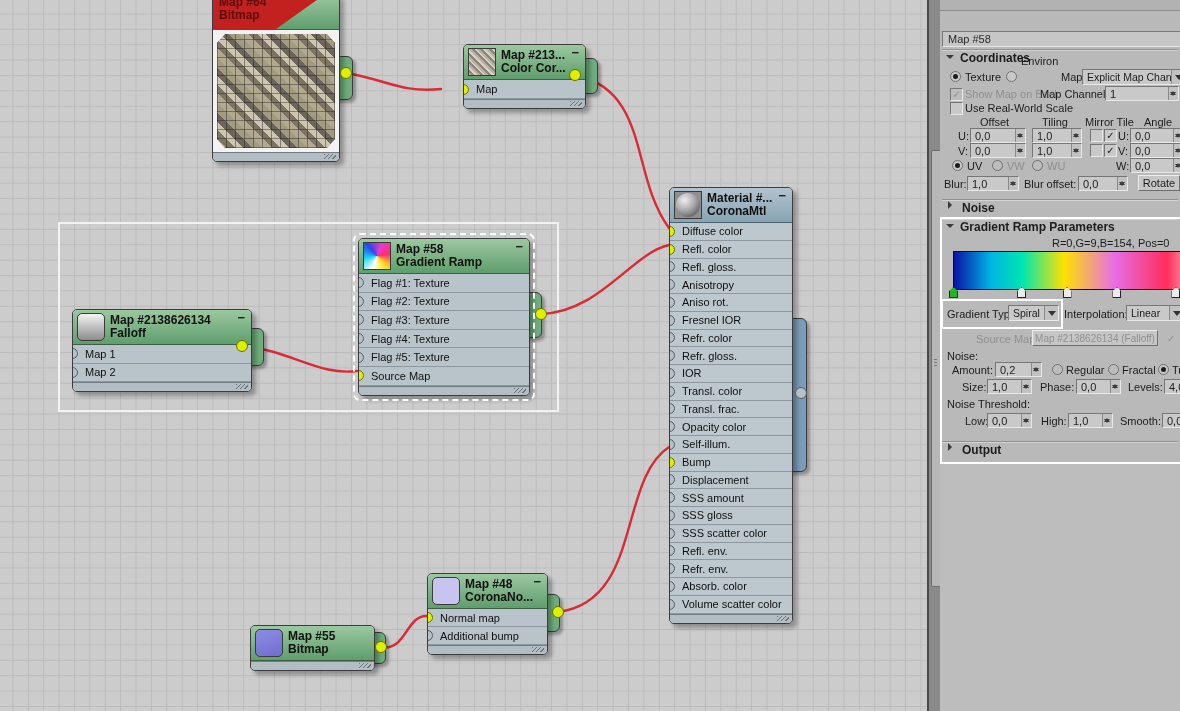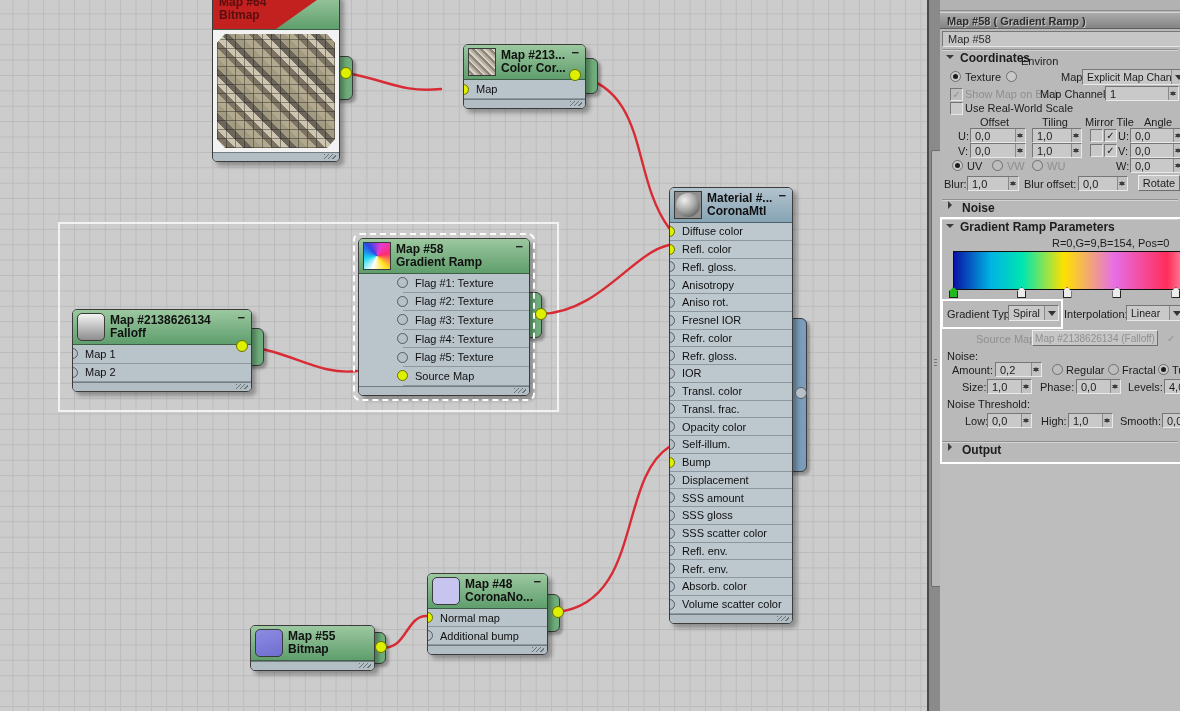--- a/index.html
+++ b/index.html
@@ -20,21 +20,21 @@
     box-shadow:4px 4px 4px rgba(0,0,0,.3);background:#bac4cb;}
   .nhead{position:relative;display:flex;align-items:center;gap:5px;padding:3px 4px;
     background:linear-gradient(#9cc8a0,#5f9e6d);border-bottom:1px solid #3e5e46;}
   .node.material .nhead{background:linear-gradient(#b2c3ce,#87a4b4);border-bottom:1px solid #4a616e;}
   .nthumb{width:26px;height:26px;border:1px solid #3a3a3a;flex:0 0 auto;}
   .ntitles{font-weight:bold;color:#101010;line-height:13px;font-size:12px;white-space:nowrap;}
   .nmin{position:absolute;right:6px;top:2px;font-weight:bold;color:#1d1d1d;font-size:13px;line-height:12px;}
   .slots{display:block;}
   .slot{position:relative;display:flex;align-items:center;background:#b9c3ca;border-bottom:1px solid #8e979e;}
   .node.material .slot{height:16.75px;background:#bcc7ce;}
-  .node.gradientramp .slot{height:17.6px;margin-left:44px;}
+  .node.gradientramp .slot{height:17.6px;}
   .node.falloff .slot{height:17.5px;}
   .node.colorcorrection .slot{height:18px;}
   .node.coronanormal .slot{height:17px;}
   .sdot{width:11px;height:11px;border-radius:50%;background:#b7c0c7;border:1.5px solid #545b63;
     margin-left:-6px;flex:0 0 auto;box-sizing:border-box;}
   .sdot.on{background:#dcf000;border-color:#6b7000;}
   .slabel{padding-left:7px;color:#101010;white-space:nowrap;}
   .nfoot{height:8px;background:#b3bdc4;border-top:1px solid #737c83;position:relative;}
   .nfoot::after{content:"";position:absolute;right:3px;top:1px;width:12px;height:5px;
     background:repeating-linear-gradient(135deg,#6b747b 0 1px,transparent 1px 3px);}
@@ -394,21 +394,20 @@
       <div class="odot" style="left:125px;top:16px;"></div>
     </div>
   </div>
 
   <div id="vscroll">
     <div id="vthumb"></div>
   </div>
 
   <div id="panel">
     <div class="abs" id="ptopstrip"></div>
-    <div class="abs" id="ptitle">Map #58  ( Gradient Ramp )</div>
     <div class="abs" id="pname">Map #58</div>
 
     <div class="ro" style="top:50px;">
       <span class="arw open"></span>
       <span>Coordinates</span>
     </div>
 
     <span class="rd on" style="left:10px;top:71px;"></span>
     <span class="lbl" style="left:25px;top:71px;">Texture</span>
     <span class="rd" style="left:66px;top:71px;"></span>

